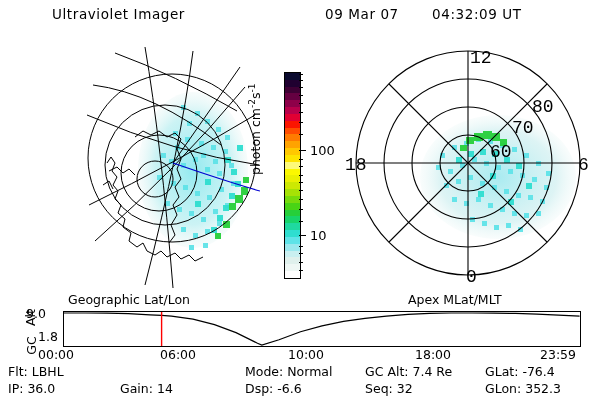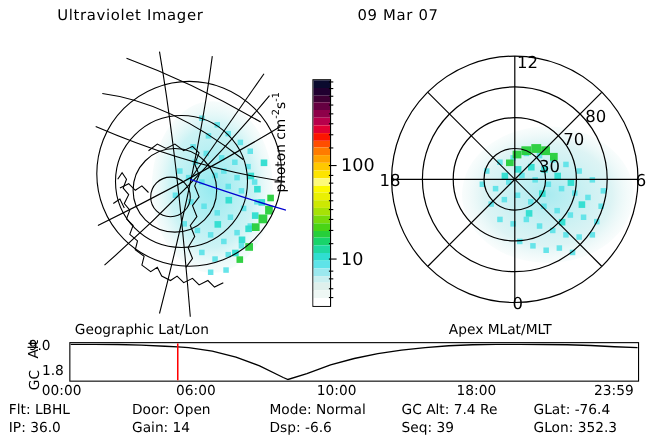--- a/index.html
+++ b/index.html
@@ -13,30 +13,30 @@
   .hdr .t2{left:277px;top:0;margin-left:48px;}
   .hdr .t3{left:432px;top:0;}
 
   .panel{position:absolute;}
 
   
   #cbar{left:284px;top:72px;width:15px;height:205px;border:1px solid #000;}
   #cbar .seg{width:100%;}
   #cbwrap{position:absolute;left:0;top:0;}
   .cbtick{position:absolute;left:299px;width:7px;height:1px;background:#000;}
-  .cbticklab{position:absolute;left:310px;font-size:16px;white-space:nowrap;transform:translateY(-50%);}
+  .cbticklab{position:absolute;left:310px;font-size:13px;white-space:nowrap;transform:translateY(-50%);}
   #cblabel{position:absolute;left:247px;top:175px;font-size:12.5px;white-space:nowrap;
            transform:rotate(-90deg);transform-origin:0 0;}
   #cblabel sup{font-size:9px;vertical-align:super;}
 
   
   #geo{left:85px;top:45px;width:175px;height:245px;}
   
   #mlt{left:340px;top:45px;width:260px;height:245px;}
-  .axlabel{position:absolute;font-size:15px;white-space:nowrap;}
+  .axlabel{position:absolute;font-size:18px;white-space:nowrap;font-family:Liberation Mono, monospace;}
 
   
   #striptitles{position:absolute;top:292px;left:0;width:516px;height:16px;}
   #striptitles span{position:absolute;font-size:12.5px;white-space:nowrap;}
   .st-left{left:68px;}
   .st-right{left:408px;}
 
   #strip{left:63px;top:311px;width:516px;height:34px;border:1px solid #000;}
   #ylab{position:absolute;left:24px;top:302px;width:18px;font-size:12.5px;}
   #ylab span{position:absolute;transform:rotate(-90deg);white-space:nowrap;}
@@ -50,20 +50,21 @@
   .c1{left:8px;} .c2{left:120px;} .c3{left:245px;} .c4{left:365px;} .c5{left:485px;}
 </style>
 </head>
 <body>
 
 <div id="app">
 
   <div class="hdr">
     <span class="t1">Ultraviolet Imager</span>
     <span class="t2">09 Mar 07</span>
+    <span class="t3">04:32:09 UT</span>
   </div>
 
   <div class="panel" id="geo">
     <svg width="175" height="245" viewBox="0 0 175 245">
       <defs>
         <clipPath id="discClip">
             <circle cx="87" cy="113" r="132"></circle>
           </clipPath>
         <radialGradient id="auroraFade" cx="50%" cy="50%" r="50%">
           <stop offset="0%" stop-color="#8ee9ef" stop-opacity="0.95"></stop>
@@ -323,21 +324,21 @@
         <line x1="49" y1="39" x2="207" y2="197"></line>
         <line x1="207" y1="39" x2="49" y2="197"></line>
       </g>
     </svg>
     <span class="axlabel" style="left:130px;top:3px;">12</span>
     <span class="axlabel" style="left:238px;top:110px;">6</span>
     <span class="axlabel" style="left:126px;top:222px;">0</span>
     <span class="axlabel" style="left:5px;top:110px;">18</span>
     <span class="axlabel" style="left:192px;top:52px;">80</span>
     <span class="axlabel" style="left:172px;top:73px;">70</span>
-    <span class="axlabel" style="left:150px;top:97px;">30</span>
+    <span class="axlabel" style="left:150px;top:97px;">60</span>
   </div>
 
   <div id="striptitles">
     <span class="st-left">Geographic Lat/Lon</span>
     <span class="st-right">Apex MLat/MLT</span>
   </div>
 
   <div id="ylab">
     <span style="left:-2px;top:8px;">Alt</span>
     <span style="left:-2px;top:36px;">GC</span>
@@ -353,23 +354,22 @@
   </div>
   <div class="xtick" style="left:38px;">00:00</div>
   <div class="xtick" style="left:160px;">06:00</div>
   <div class="xtick" style="left:288px;">10:00</div>
   <div class="xtick" style="left:415px;">18:00</div>
   <div class="xtick" style="left:540px;">23:59</div>
 
   <div id="foot">
     <span class="r1 c1">Flt: LBHL</span>
     <span class="r2 c1">IP: 36.0</span>
-    <span class="r1 c2">Door: Open</span>
     <span class="r2 c2">Gain: 14</span>
     <span class="r1 c3">Mode: Normal</span>
     <span class="r2 c3">Dsp:   -6.6</span>
     <span class="r1 c4">GC Alt: 7.4 Re</span>
-    <span class="r2 c4">Seq: 39</span>
+    <span class="r2 c4">Seq: 32</span>
     <span class="r1 c5">GLat: -76.4</span>
     <span class="r2 c5">GLon: 352.3</span>
   </div>
 
 </div>
 
 </body></html>

